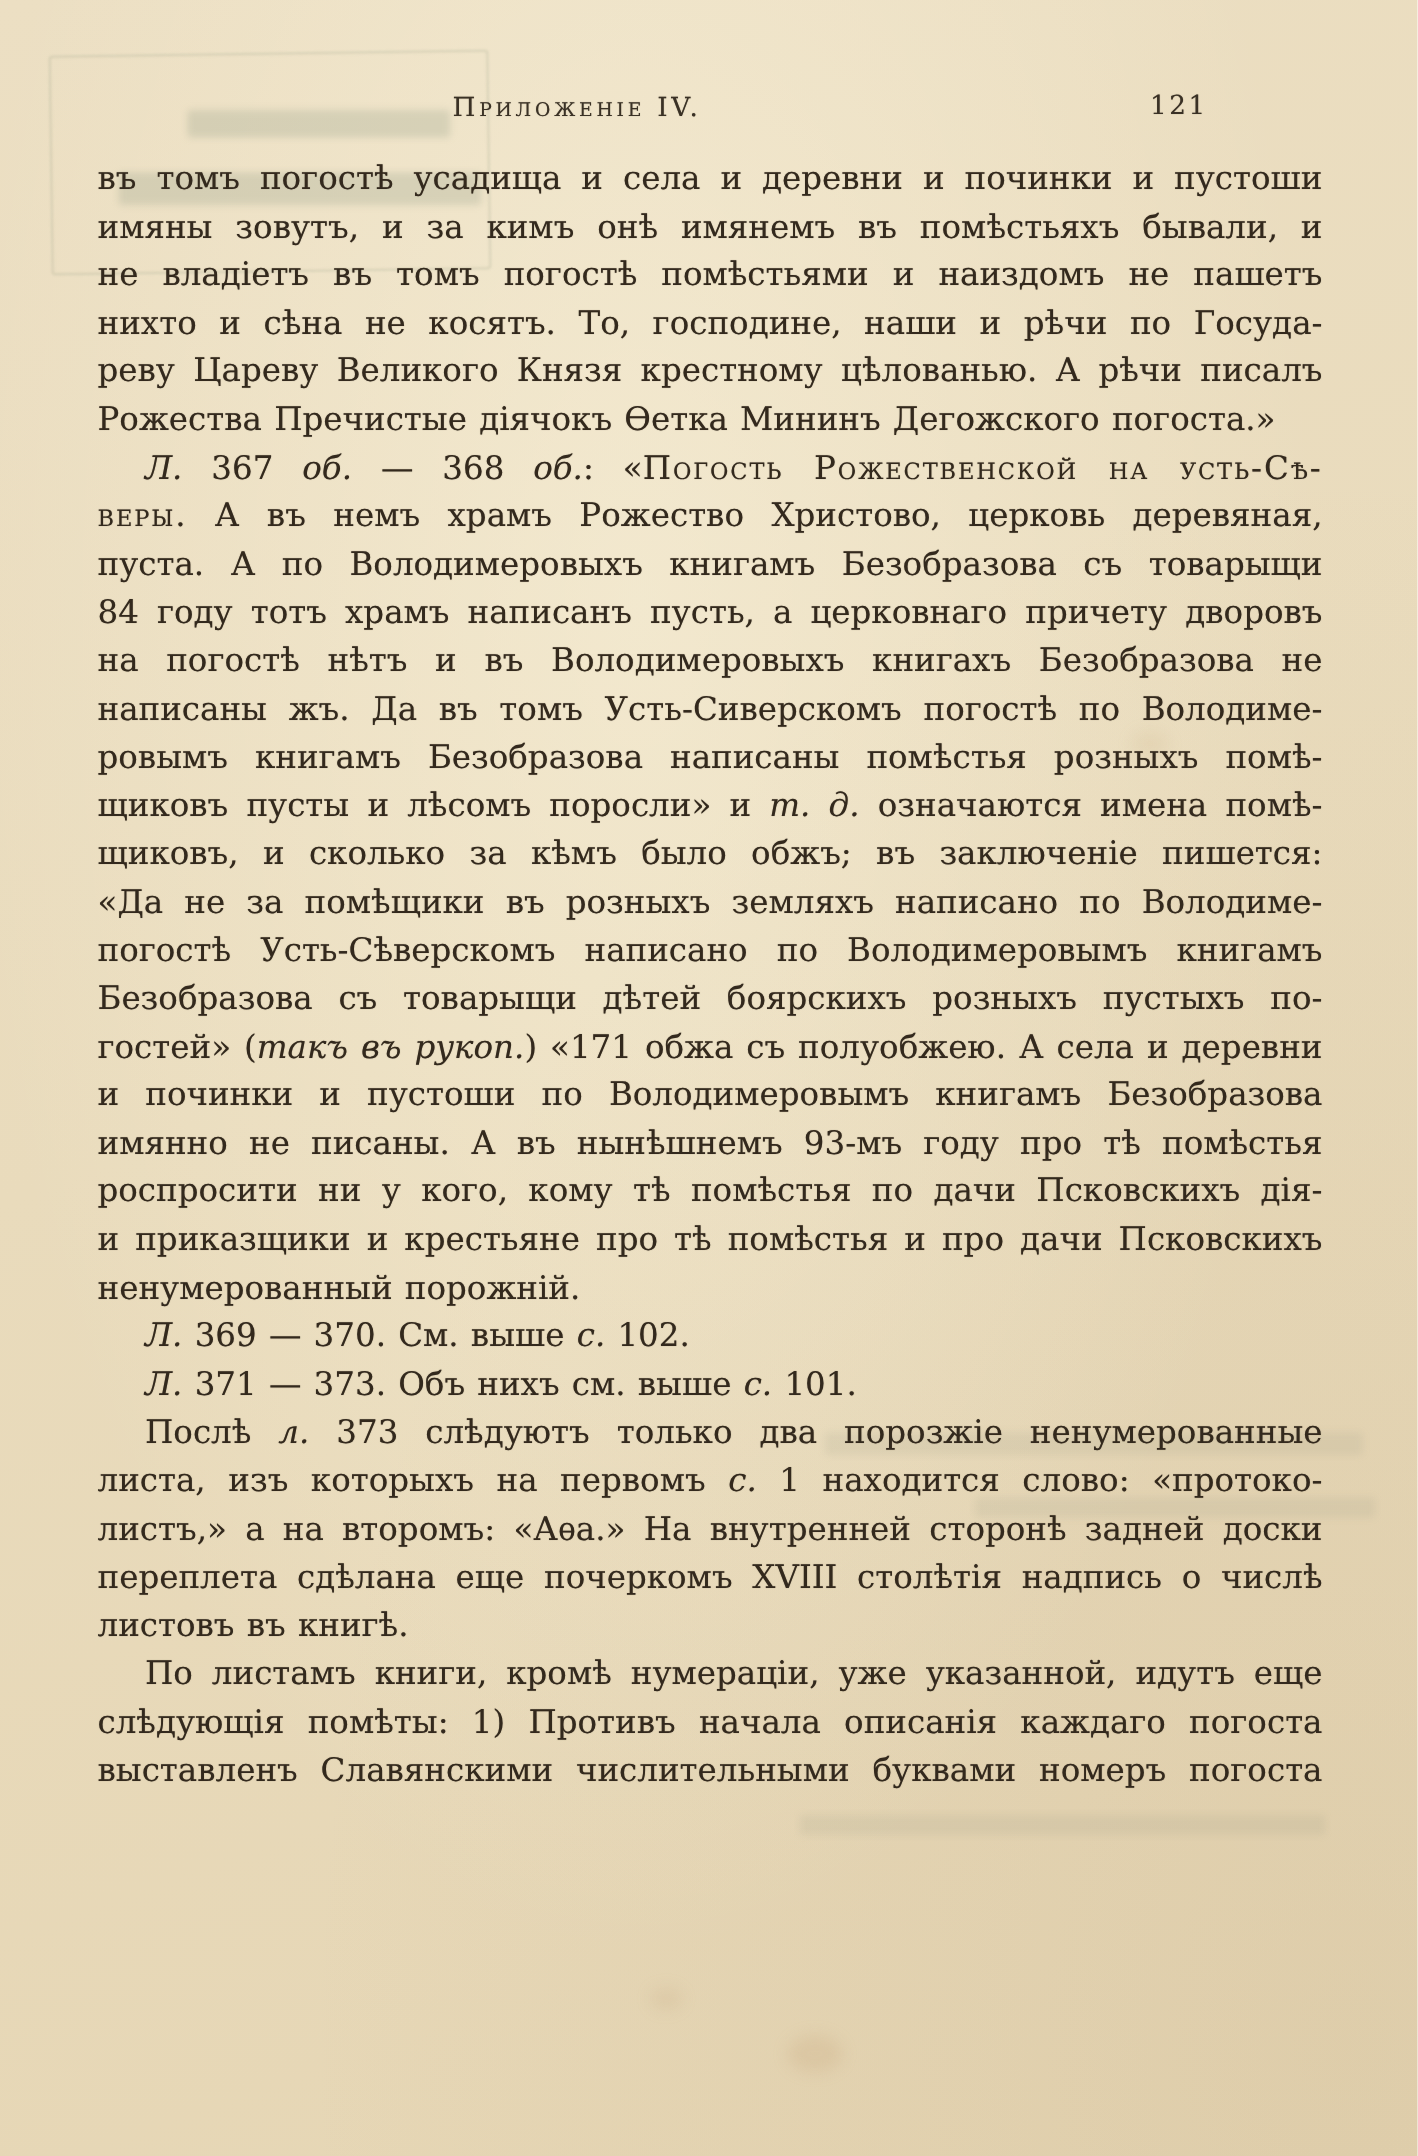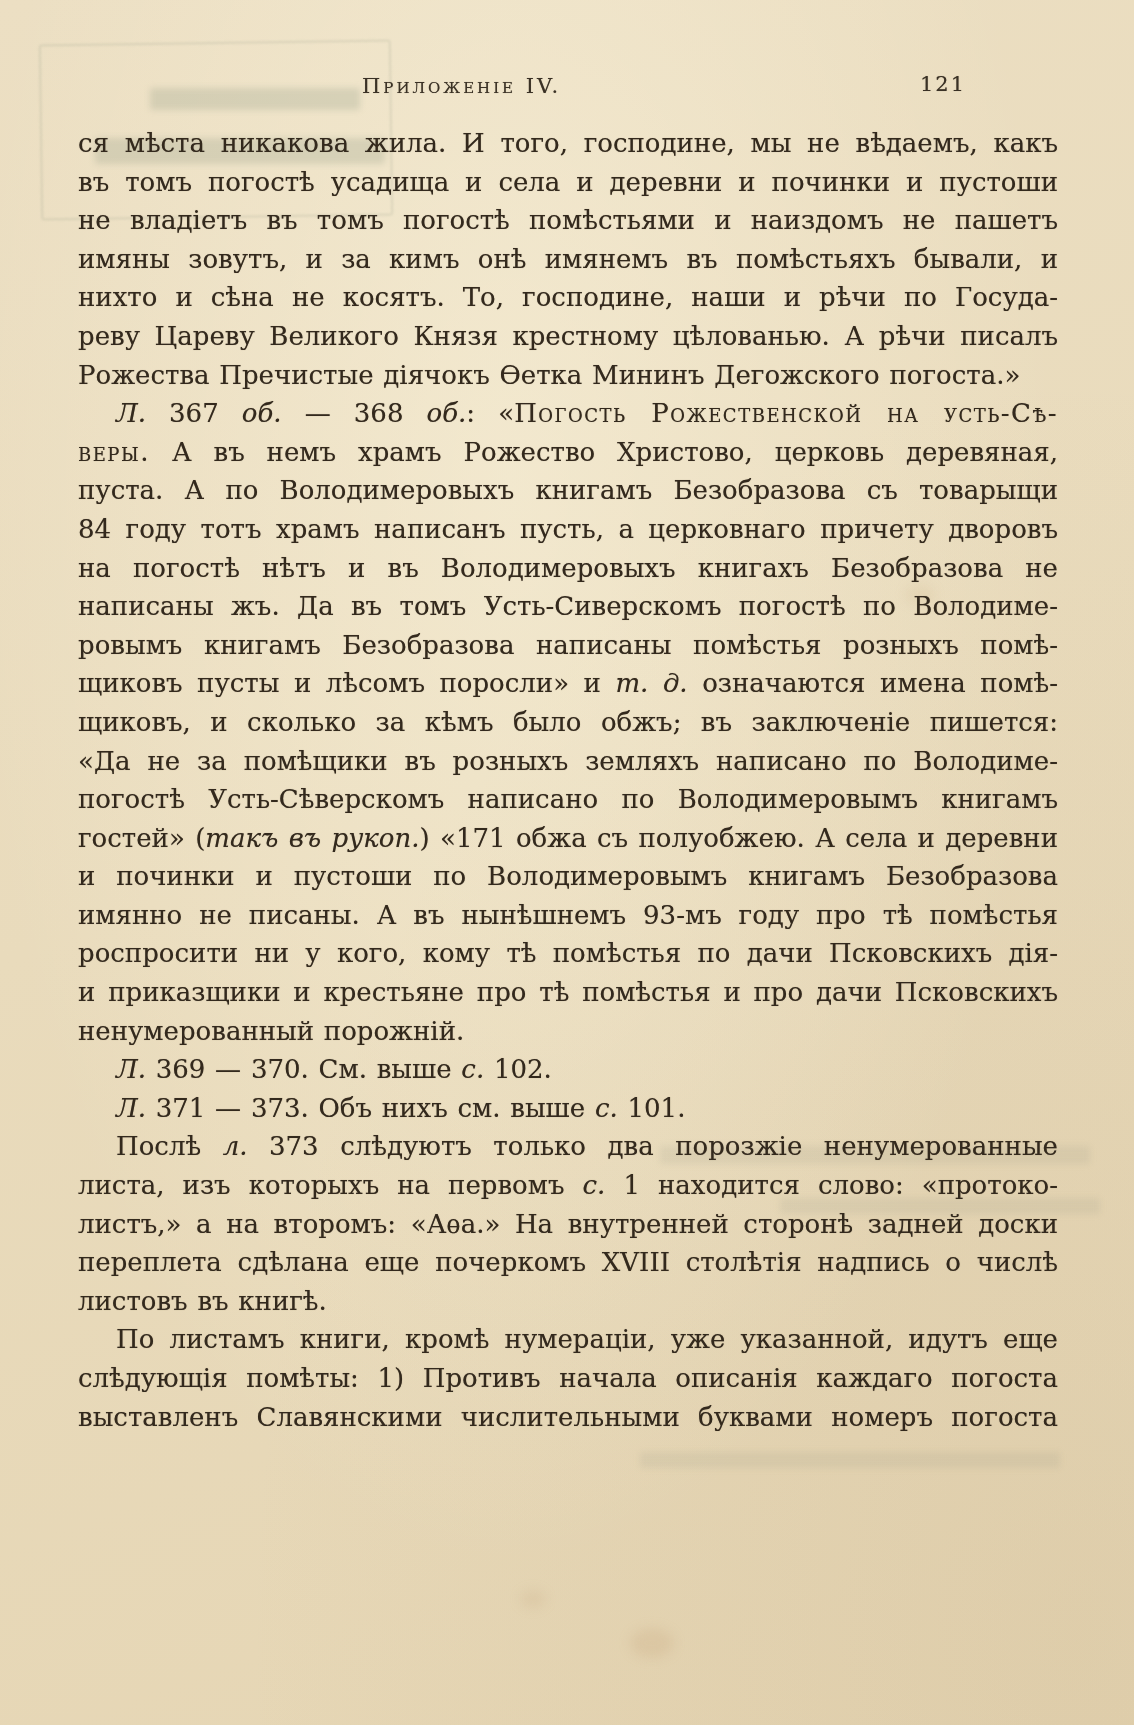--- a/index.html
+++ b/index.html
@@ -67,38 +67,38 @@
   <div class="ghost-bar ghost-faint" style="left:640px;top:1452px;width:420px;height:16px;"></div>
 
   <div class="stain" style="left:630px;top:1628px;width:44px;height:30px;background:rgba(186,150,104,0.18);"></div>
   <div class="stain" style="left:520px;top:1590px;width:26px;height:18px;background:rgba(186,150,104,0.14);"></div>
   <div class="stain" style="left:905px;top:585px;width:30px;height:20px;background:rgba(186,160,110,0.12);"></div>
 
   <div class="hdr-title">Приложеніе IV.</div>
   <div class="hdr-num">121</div>
 
   <div class="body-text">
-      <div class="line"><span>ся мѣста никакова жила. И того, господине, мы не вѣдаемъ, какъ</span></div>
       <div class="line"><span>въ томъ погостѣ усадища и села и деревни и починки и пустоши</span></div>
+      <div class="line"><span>имяны зовутъ, и за кимъ онѣ имянемъ въ помѣстьяхъ бывали, и</span></div>
       <div class="line"><span>не владіетъ въ томъ погостѣ помѣстьями и наиздомъ не пашетъ</span></div>
-      <div class="line"><span>имяны зовутъ, и за кимъ онѣ имянемъ въ помѣстьяхъ бывали, и</span></div>
       <div class="line"><span>нихто и сѣна не косятъ. То, господине, наши и рѣчи по Госуда-</span></div>
       <div class="line"><span>реву Цареву Великого Князя крестному цѣлованью. А рѣчи писалъ</span></div>
       <div class="line end"><span>Рожества Пречистые діячокъ Ѳетка Мининъ Дегожского погоста.»</span></div>
       <div class="line indent"><span class="it">Л.</span><span> 367 </span><span class="it">об.</span><span> — 368 </span><span class="it">об.</span><span>: «</span><span class="sc">Погость Рожественской на усть-Сѣ-</span></div>
       <div class="line"><span class="sc">веры.</span><span> А въ немъ храмъ Рожество Христово, церковь деревяная,</span></div>
       <div class="line"><span>пуста. А по Володимеровыхъ книгамъ Безобразова съ товарыщи</span></div>
       <div class="line"><span>84 году тотъ храмъ написанъ пусть, а церковнаго причету дворовъ</span></div>
       <div class="line"><span>на погостѣ нѣтъ и въ Володимеровыхъ книгахъ Безобразова не</span></div>
       <div class="line"><span>написаны жъ. Да въ томъ Усть-Сиверскомъ погостѣ по Володиме-</span></div>
       <div class="line"><span>ровымъ книгамъ Безобразова написаны помѣстья розныхъ помѣ-</span></div>
       <div class="line"><span>щиковъ пусты и лѣсомъ поросли» и </span><span class="it">т. д.</span><span> означаются имена помѣ-</span></div>
       <div class="line"><span>щиковъ, и сколько за кѣмъ было обжъ; въ заключеніе пишется:</span></div>
       <div class="line"><span>«Да не за помѣщики въ розныхъ земляхъ написано по Володиме-</span></div>
       <div class="line"><span>погостѣ Усть-Сѣверскомъ написано по Володимеровымъ книгамъ</span></div>
+      <div class="line"><span>Безобразова съ товарыщи дѣтей боярскихъ розныхъ пустыхъ по-</span></div>
       <div class="line"><span>гостей» (</span><span class="it">такъ въ рукоп.</span><span>) «171 обжа съ полуобжею. А села и деревни</span></div>
       <div class="line"><span>и починки и пустоши по Володимеровымъ книгамъ Безобразова</span></div>
       <div class="line"><span>имянно не писаны. А въ нынѣшнемъ 93-мъ году про тѣ помѣстья</span></div>
       <div class="line"><span>роспросити ни у кого, кому тѣ помѣстья по дачи Псковскихъ дія-</span></div>
       <div class="line"><span>и приказщики и крестьяне про тѣ помѣстья и про дачи Псковскихъ</span></div>
       <div class="line end"><span>ненумерованный порожній.</span></div>
       <div class="line indent end"><span class="it">Л.</span><span> 369 — 370. См. выше </span><span class="it">с.</span><span> 102.</span></div>
       <div class="line indent end"><span class="it">Л.</span><span> 371 — 373. Объ нихъ см. выше </span><span class="it">с.</span><span> 101.</span></div>
       <div class="line indent"><span>Послѣ </span><span class="it">л.</span><span> 373 слѣдуютъ только два порозжіе ненумерованные</span></div>
       <div class="line"><span>листа, изъ которыхъ на первомъ </span><span class="it">с.</span><span> 1 находится слово: «протоко-</span></div>

